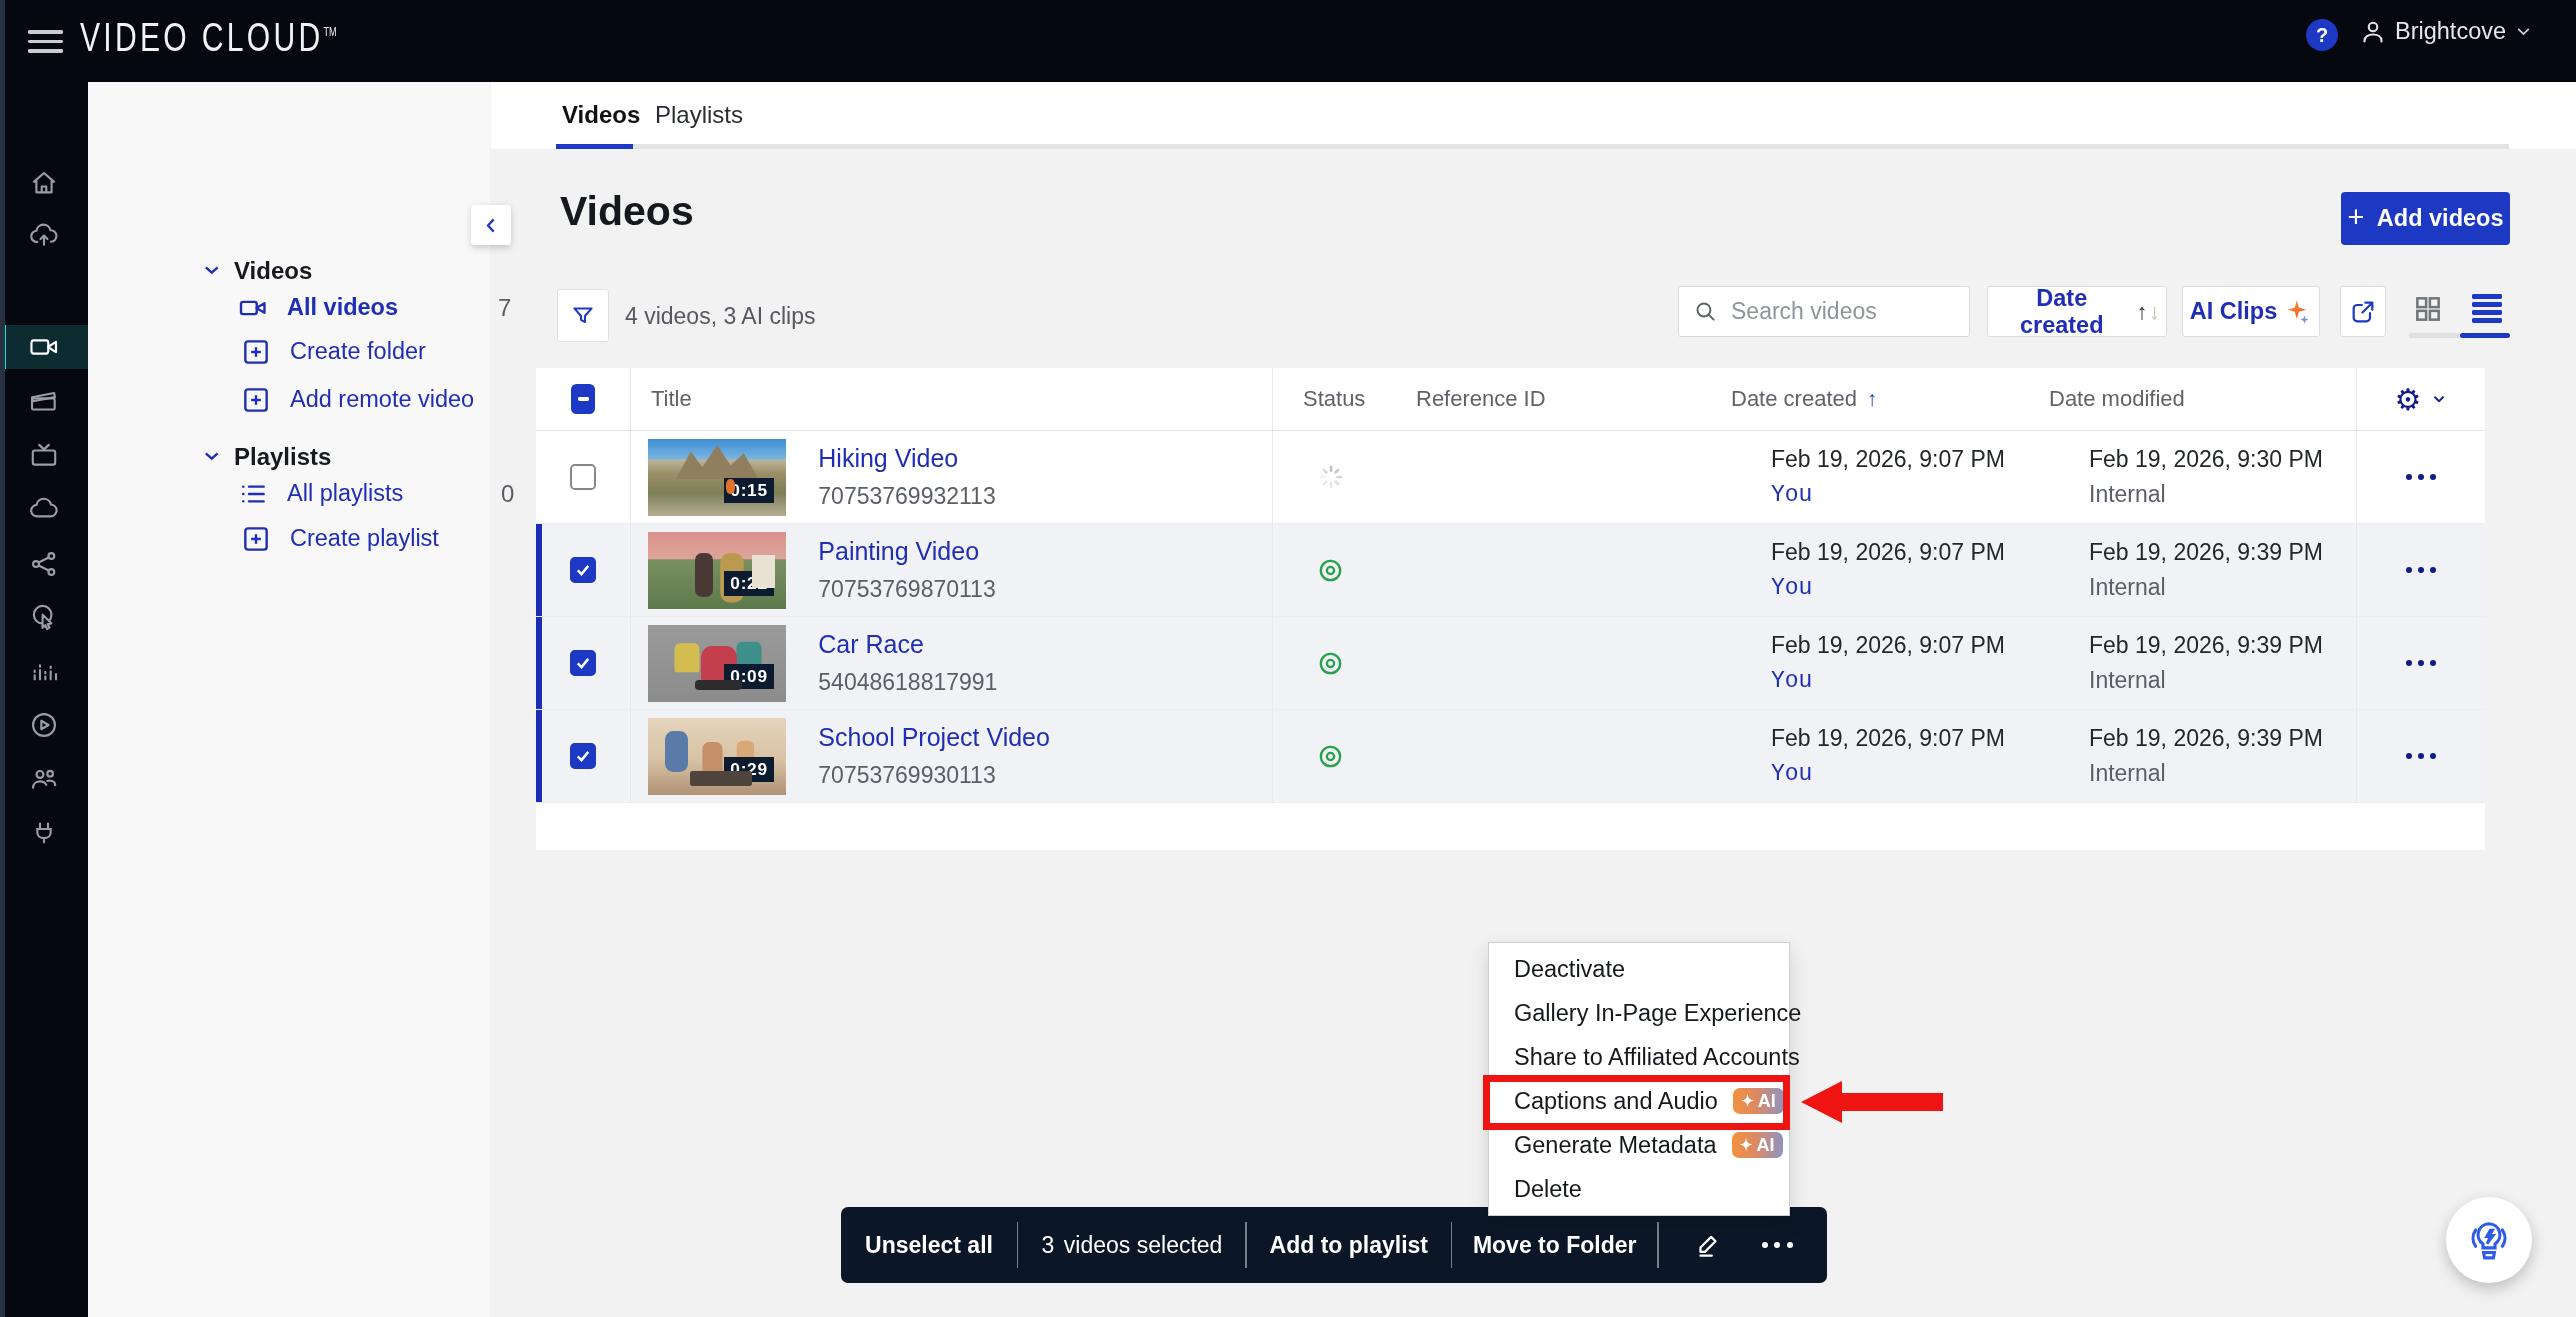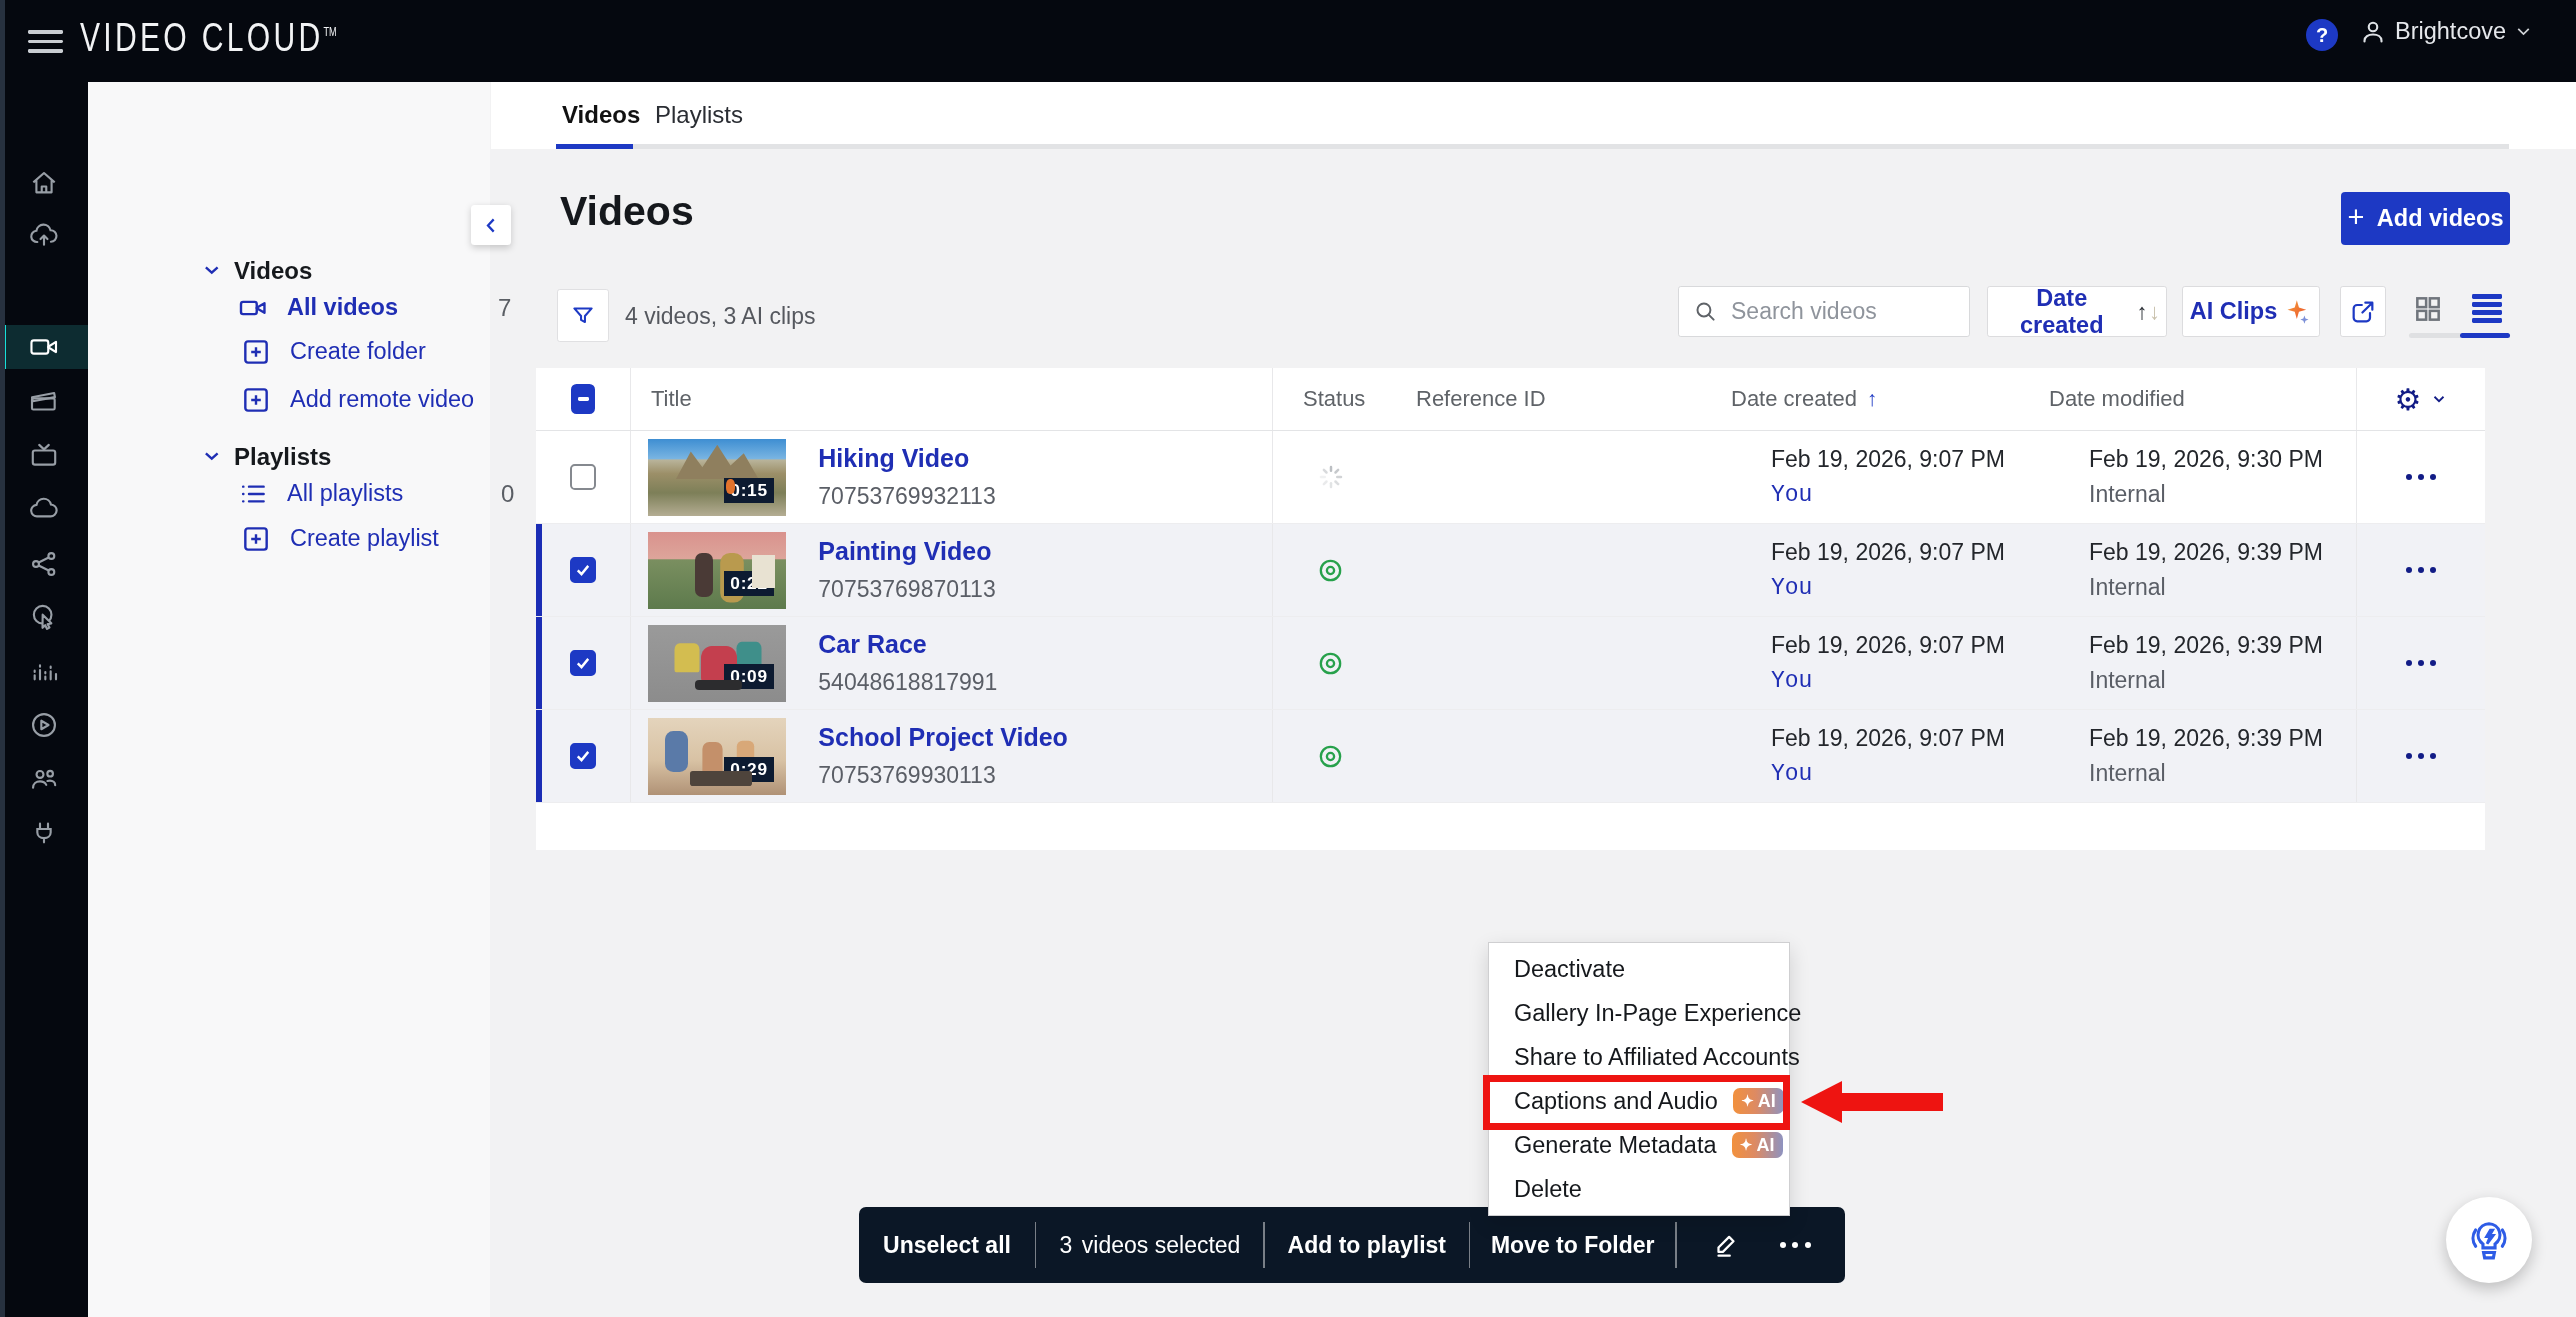--- a/index.html
+++ b/index.html
@@ -95,21 +95,21 @@
   .c-check{justify-content:center;}
   .cb{width:26px;height:26px;border:2.1px solid #85898f;border-radius:4.8px;background:#fff;box-sizing:border-box;
       cursor:pointer;display:flex;align-items:center;justify-content:center;}
   .cb.on{background:#1d39c4;border-color:#1d39c4;}
   .cb.ind{background:#1d39c4;border-color:#1d39c4;width:23.5px;height:30px;border-radius:5.5px;}
   .cb.ind i{display:block;width:11px;height:3.5px;background:#fff;border-radius:1.4px;}
   .thumb{width:138px;height:77px;margin-left:17.3px;position:relative;flex-shrink:0;cursor:pointer;overflow:hidden;}
   .dur{position:absolute;right:12.4px;bottom:12.4px;background:#0d1b31;color:#fff;font-size:17.3px;font-weight:bold;
        padding:2.1px 6.2px;letter-spacing:0.7px;}
   .tinfo{margin-left:32px;}
-  .vtitle{display:block;font-size:25px;font-weight:bold;color:#1f2eb4;cursor:pointer;text-decoration:none;}
+  .vtitle{display:block;font-size:25px;font-weight:normal;color:#1f2eb4;cursor:pointer;text-decoration:none;}
   .vid{font-size:23px;color:#5a5e66;margin-top:9.7px;}
   .c-status{padding-left:43px;}
   .d1{font-size:23px;color:#23262b;}
   .d2{font-size:23px;color:#5a5e66;margin-top:8.3px;}
   .d2.you{color:#1f2eb4;cursor:pointer;font-family:Liberation Mono, monospace;}
   .dcell{display:flex;flex-direction:column;justify-content:center;white-space:nowrap;margin-left:40px;}
   .c-act{justify-content:center;}
   .dots{display:flex;gap:6.2px;cursor:pointer;}
   .dots i{width:6.2px;height:6.2px;border-radius:50%;background:#121c86;}
   .tfoot{height:47px;background:#fff;}
@@ -142,21 +142,21 @@
            font-size:18px;font-weight:bold;}
   .aibadge .sp{font-size:15px;}
   .redbox{position:absolute;left:1483px;top:1075px;width:307px;height:55px;border:7px solid #ee1411;
           box-sizing:border-box;z-index:60;pointer-events:none;}
   .arrow{position:absolute;z-index:60;pointer-events:none;}
   .arrow .shaft{position:absolute;left:40px;top:12.4px;width:102px;height:17.3px;background:#ee1411;}
   .arrow .head{position:absolute;left:0;top:0;width:0;height:0;border-top:21px solid transparent;
                border-bottom:21px solid transparent;border-right:41px solid #ee1411;}
 
   
-  .actionbar{position:absolute;left:859px;top:1207px;width:986px;height:76px;background:#0b1726;border-radius:7px;
+  .actionbar{position:absolute;left:841px;top:1207px;width:986px;height:76px;background:#0b1726;border-radius:7px;
              z-index:45;display:flex;align-items:center;color:#fff;justify-content:center;}
   .ab-seg{display:flex;align-items:center;justify-content:center;height:100%;white-space:nowrap;cursor:pointer;}
   .ab-div{width:1.4px;height:46px;background:rgba(255,255,255,.45);}
   .ab-b{font-size:23px;font-weight:bold;}
   .ab-r{font-size:23px;font-weight:400;}
   .ab-count{margin-right:9.7px;}
   .ab-ico{display:flex;align-items:center;gap:39px;}
 
   
   .fab{position:absolute;left:2446px;top:1197px;width:86px;height:86px;border-radius:50%;background:#fff;

